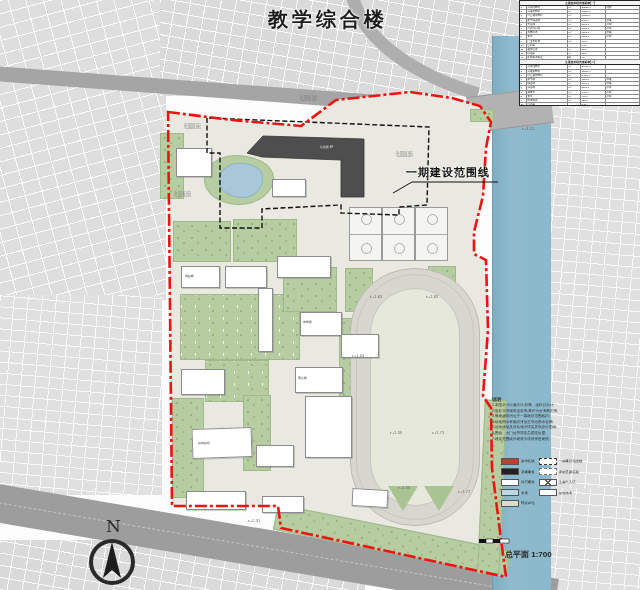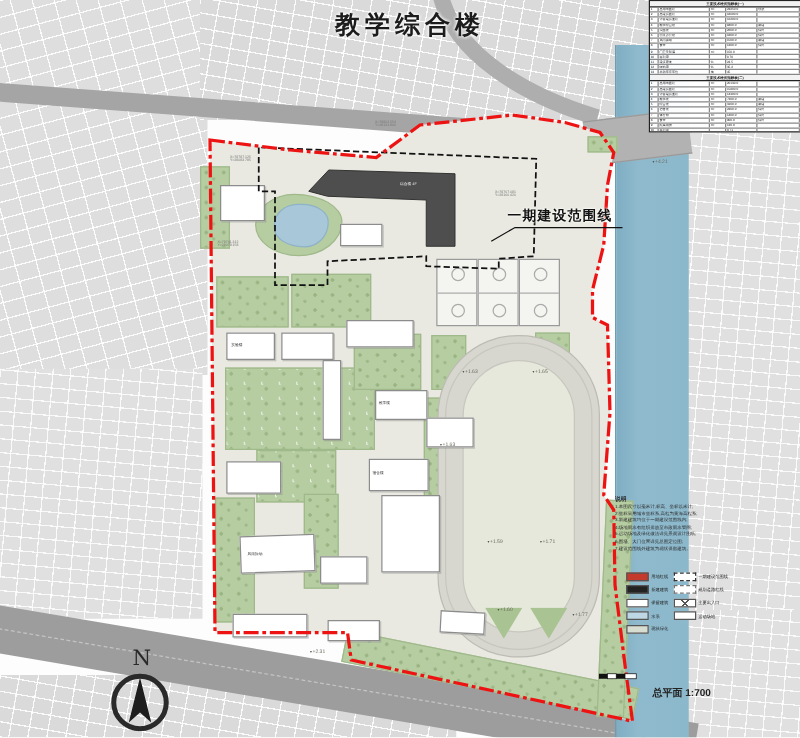--- a/index.html
+++ b/index.html
@@ -49,21 +49,21 @@
   .infield{position:absolute;left:19px;top:19px;right:19px;bottom:19px;border-radius:46px;
       background:#e6e8dc;border:0.6px solid #c7c7bf;}
   .wedge{position:absolute;width:30px;height:25px;background:#a9c492;z-index:7;
       clip-path:polygon(0 0,100% 0,50% 100%);}
   svg.overlay{position:absolute;left:0;top:0;z-index:8;pointer-events:none;}
   svg.under{position:absolute;left:0;top:0;z-index:2;pointer-events:none;}
   .title{position:absolute;left:268px;top:6px;font-size:20px;font-weight:bold;letter-spacing:4px;
       color:#1c1c1c;z-index:10;text-shadow:0 0 3px #fff,0 0 3px #fff;}
   .phase1{position:absolute;left:406px;top:165px;font-size:11px;font-weight:bold;color:#111;
       letter-spacing:1px;z-index:10;text-shadow:0 0 2px #fff,0 0 2px #fff;}
-  .scalelabel{position:absolute;left:505px;top:549px;font-size:8px;font-weight:bold;color:#222;z-index:10;margin-left:17px;}
+  .scalelabel{position:absolute;left:505px;top:549px;font-size:8px;font-weight:bold;color:#222;z-index:10;}
   .scalebar{position:absolute;left:479px;top:536px;z-index:10;}
   
   .ttable{position:absolute;left:519px;top:0;width:120px;height:104px;background:rgba(255,255,255,.97);
       border:1px solid #222;z-index:11;overflow:hidden;}
   .thead{font-size:2.8px;line-height:4px;text-align:center;font-weight:bold;color:#111;
       border-bottom:0.8px solid #222;background:#f2f2f2;height:4px;overflow:hidden;}
   .trow{display:grid;grid-template-columns:7px 41px 13px 25px 1fr;height:3.2px;overflow:hidden;
       border-bottom:0.3px solid #888;}
   .trow span{font-size:2.5px;line-height:3.2px;color:#222;overflow:hidden;white-space:nowrap;
       border-right:0.3px solid #888;padding-left:0.5px;}

